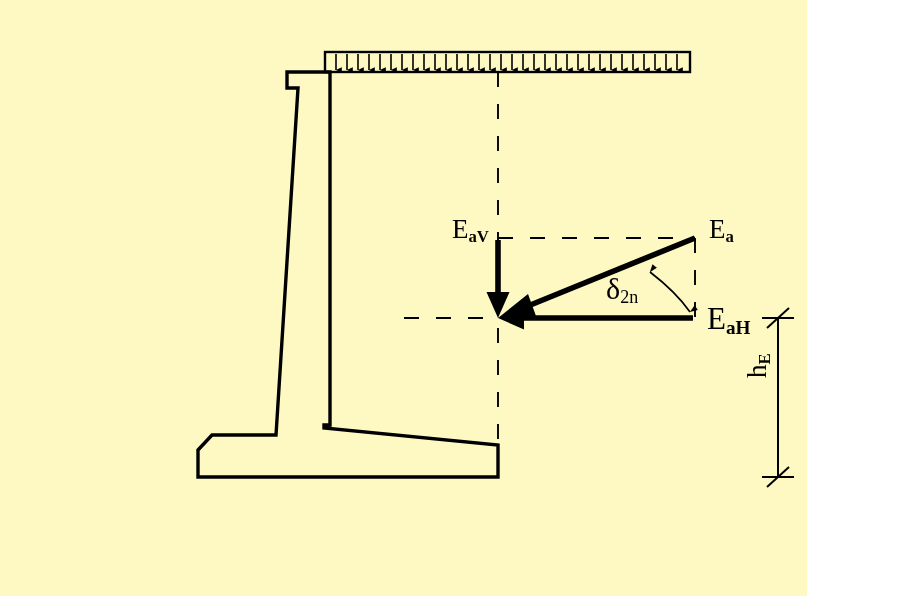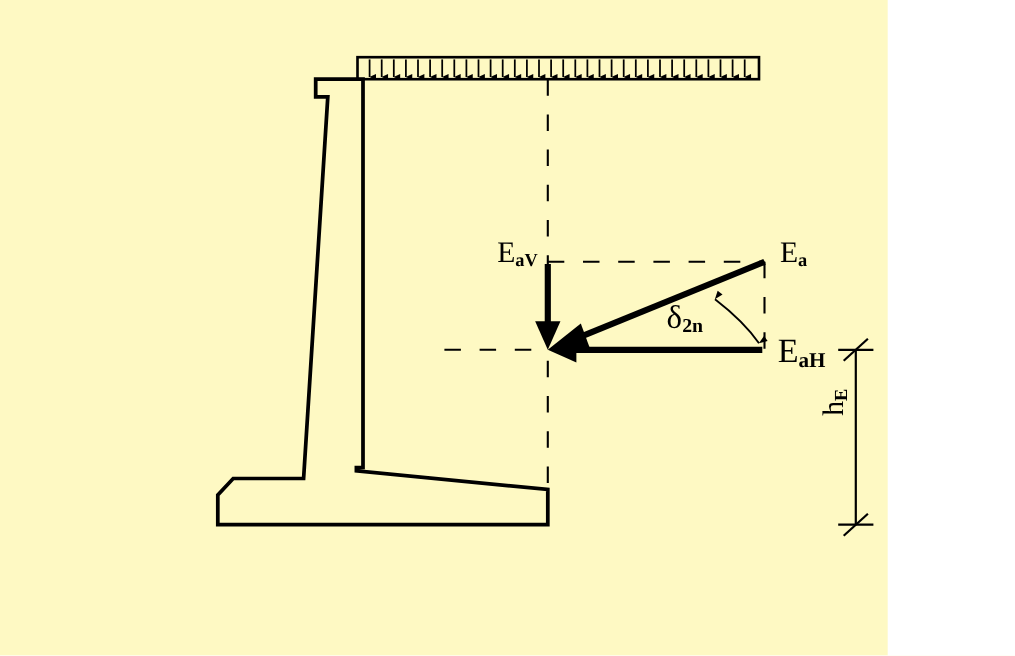--- a/index.html
+++ b/index.html
@@ -36,21 +36,21 @@
     font-weight: bold;
     vertical-align: baseline;
     position: relative;
     top: 0.26em;
     letter-spacing: 0px;
   }
   #label-eav  { left: 452px; top: 216px; font-size: 27px; }
   #label-ea   { left: 709px; top: 216px; font-size: 27px; text-align: right; }
   #label-eah  { left: 707px; top: 303px; font-size: 31px; text-align: center; }
   #label-delta{ left: 606px; top: 274px; font-size: 30px; }
-  #label-delta .sub { font-size: 0.60em; font-weight: bold; top: 0.24em; }
+  #label-delta .sub { font-size: 0.60em; font-weight: normal; top: 0.24em; }
   #label-he {
     left: 744px;
     top: 378px;
     font-size: 27px;
     transform: rotate(-90deg);
     transform-origin: left top;
   }
 </style>
 </head>
 <body>

